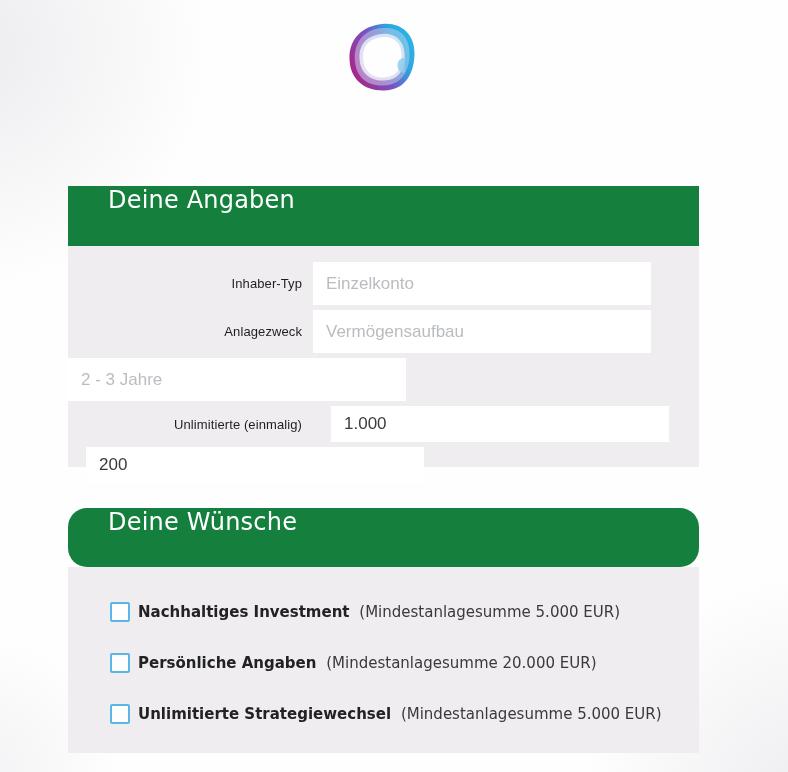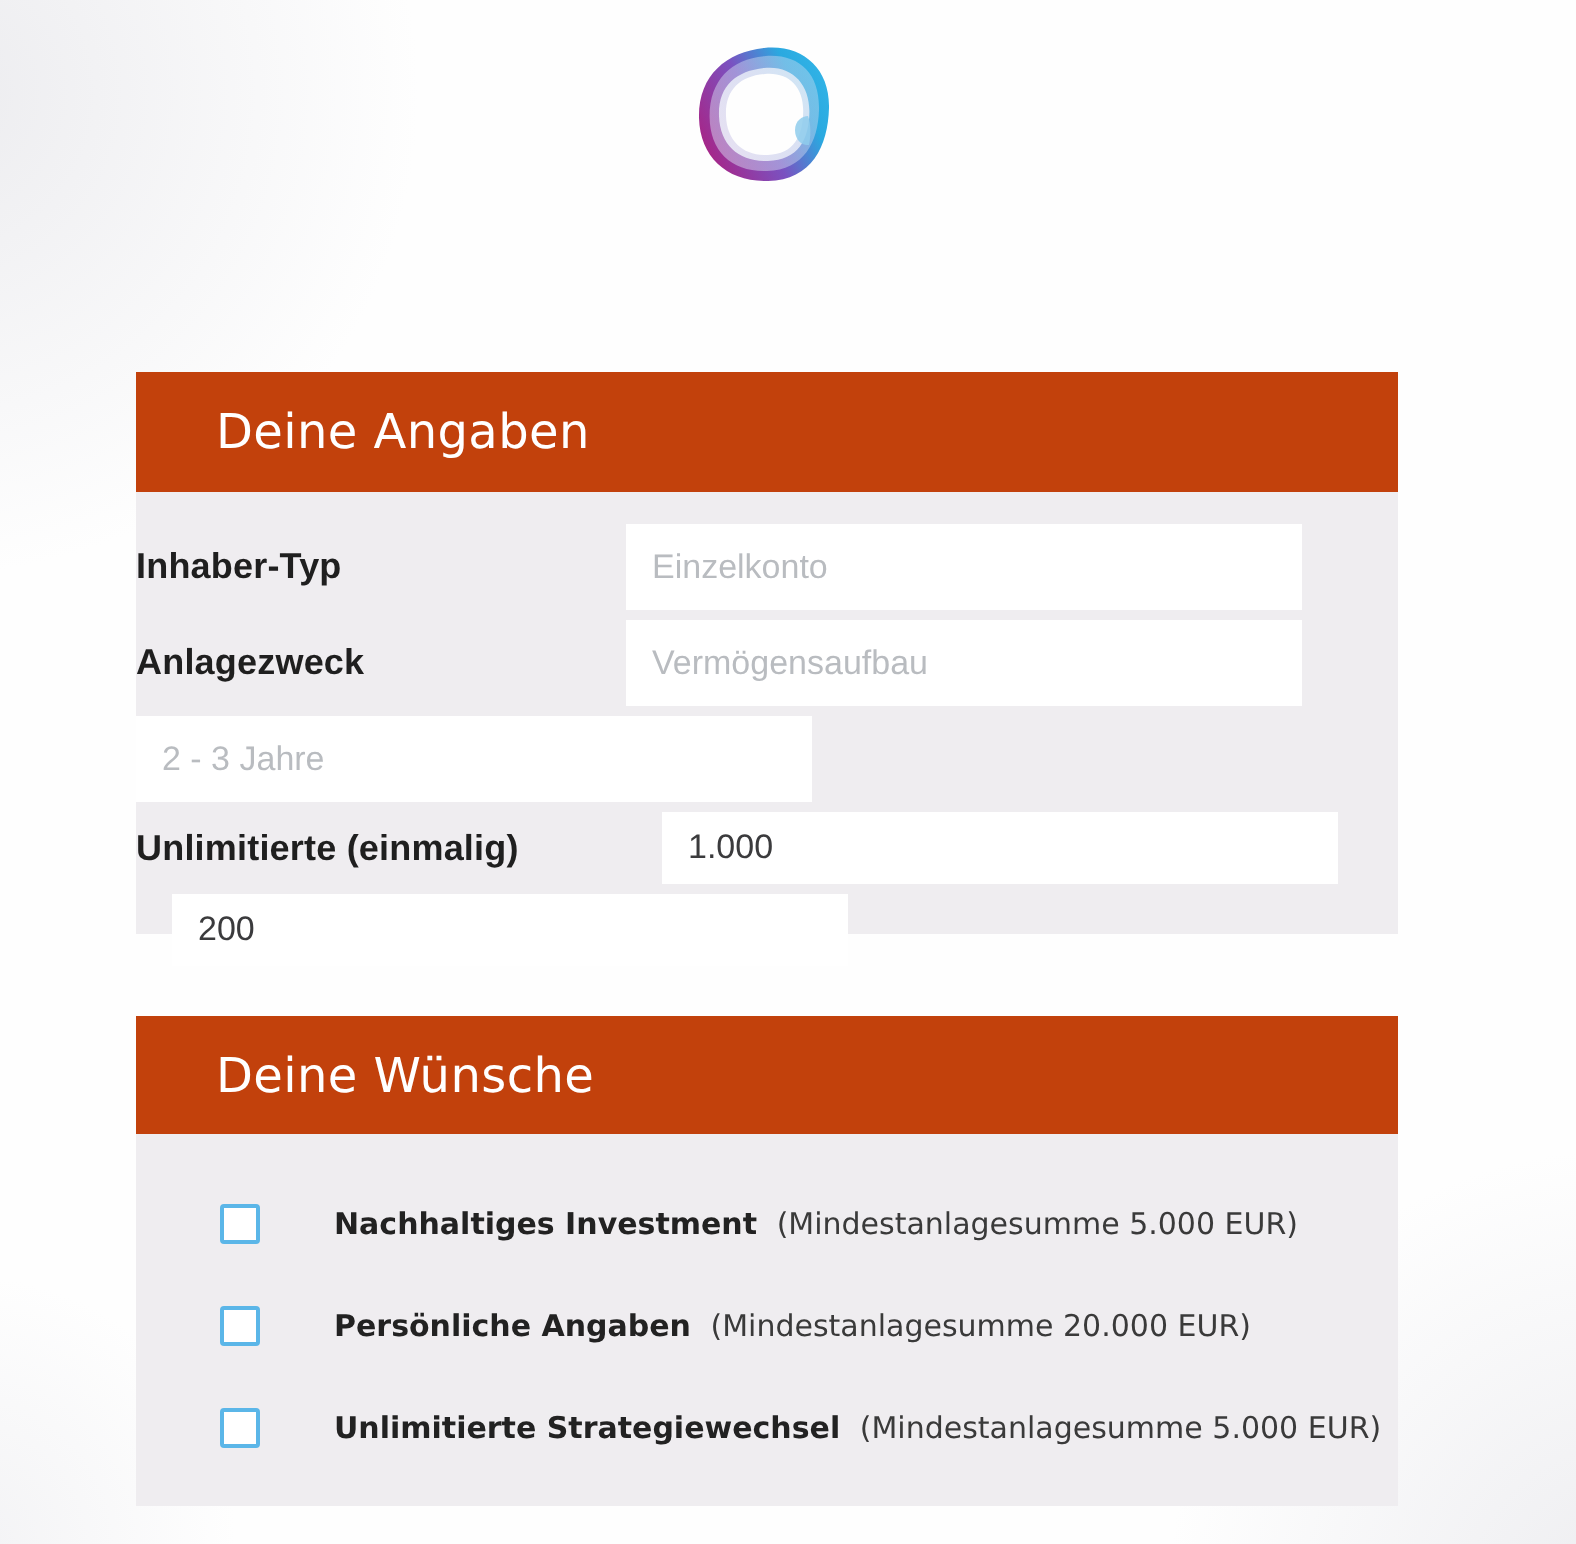--- a/index.html
+++ b/index.html
@@ -21,55 +21,55 @@
     left: 346px; top: 21px;
     width: 72px; height: 72px;
   }
   .logo-wrap svg { width: 100%; height: 100%; }
 
   
   .section-header {
     position: absolute;
     left: 68px;
     width: 631px;
-    background: #c2410c;
+    background: #15803d;
     display: flex;
-    align-items: center;
     padding-left: 40px;
   }
   .section-header .title {
     font-family: "DejaVu Sans", sans-serif;
     font-size: 24px;
     font-weight: 400;
     color: #ffffff;
     letter-spacing: 0.2px;
   }
   #hdr-angaben  { top: 186px; height: 60px; }
-  #hdr-wuensche { top: 508px; height: 59px; }
+  #hdr-wuensche { top: 508px; height: 59px; border-radius: 19px; }
 
   .section-body {
     position: absolute;
     left: 68px;
     width: 631px;
     background: #efedf0;
   }
   #body-angaben  { top: 246px; height: 221px; padding-top: 16px; }
   #body-wuensche { top: 567px; height: 186px; padding: 35px 0 0 42px; }
 
   
   .field-row {
     display: flex;
     align-items: center;
     margin-bottom: 5px;
   }
   .field-label {
     flex: 0 0 245px;
+    text-align: right;
     padding-right: 11px;
-    font-size: 18px;
-    font-weight: bold;
+    font-size: 13px;
+    font-weight: normal;
     color: #1f1f1f;
     letter-spacing: 0.1px;
   }
   .field-input {
     width: 338px;
     height: 43px;
     border: none;
     outline: none;
     background: #ffffff;
     padding: 0 0 0 13px;
@@ -78,21 +78,20 @@
     color: #3b3b3d;
   }
   .field-input.tall { height: 36px; margin-left: 18px; }
   .field-input::placeholder { color: #b9bcc0; opacity: 1; }
 
   
   .option-row {
     display: flex;
     align-items: center;
     margin-bottom: 31px;
-    gap: 29px;
   }
   .checkbox {
     width: 20px; height: 20px;
     background: #ffffff;
     border: 2px solid #5bb6e8;
     border-radius: 2px;
     margin-right: 8px;
     flex: 0 0 auto;
     cursor: pointer;
   }

